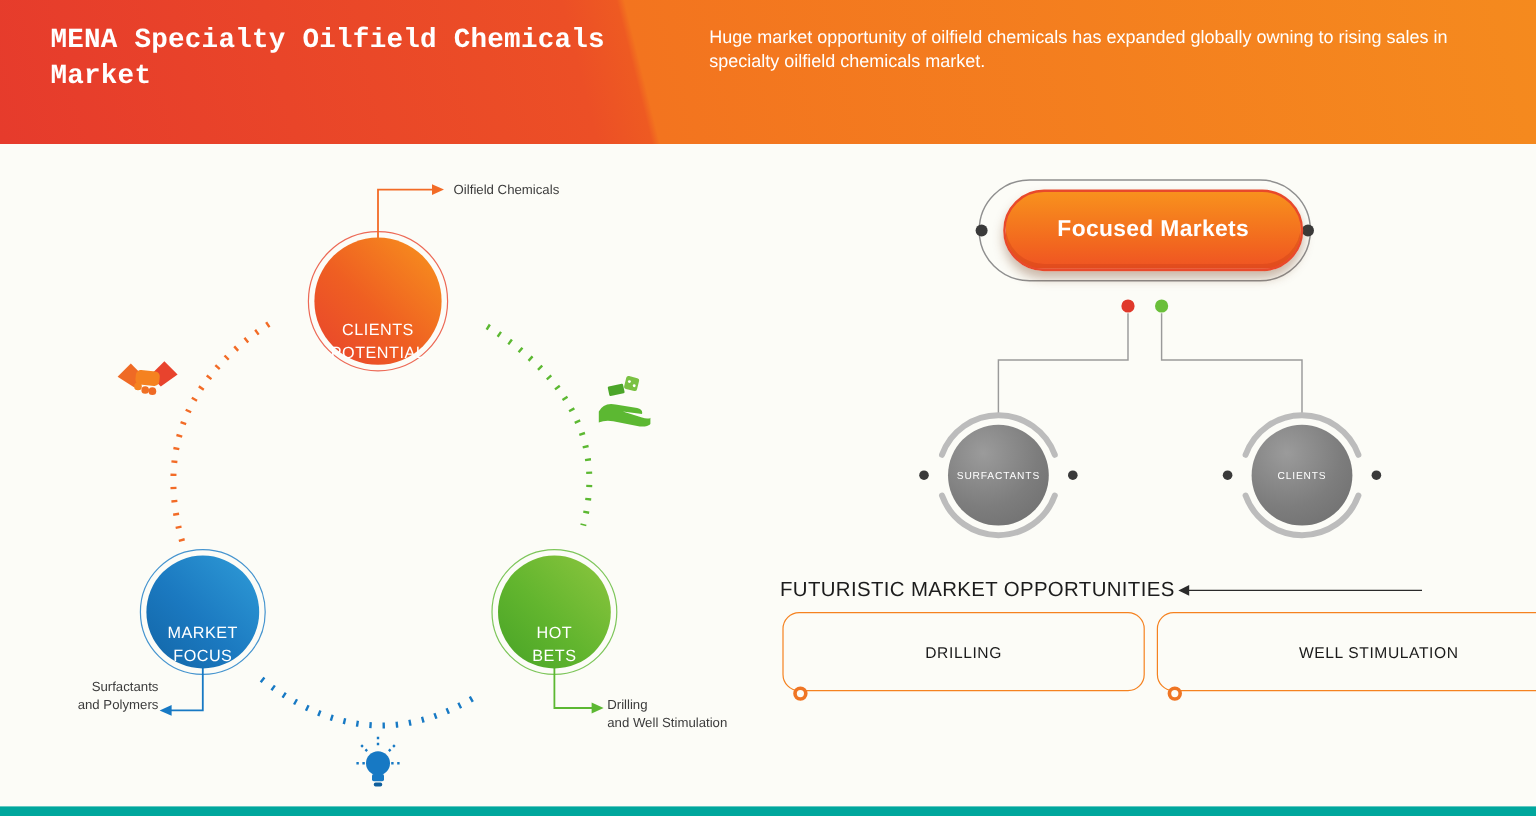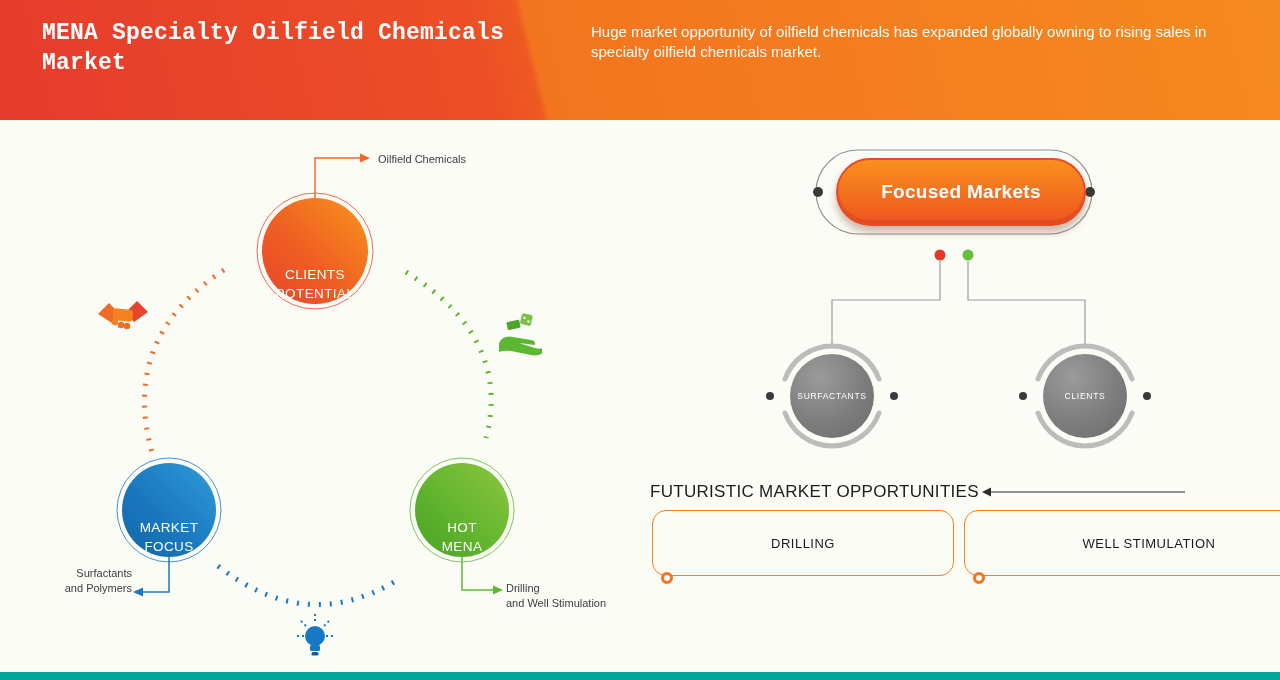--- a/index.html
+++ b/index.html
@@ -135,21 +135,21 @@
   <div class="node np">
     <span class="nlabel">CLIENTS
 POTENTIAL</span>
   </div>
   <div class="node nf">
     <span class="nlabel">MARKET
 FOCUS</span>
   </div>
   <div class="node nh">
     <span class="nlabel">HOT
-MENA</span>
+BETS</span>
   </div>
 
   <div class="callout co-oilfield">Oilfield Chemicals</div>
   <div class="callout co-surf">Surfactants
 and Polymers</div>
   <div class="callout co-drill">Drilling
 and Well Stimulation</div>
 
   <div class="icon ic-handshake">
     <svg width="58" height="40" viewBox="0 0 58 40">

